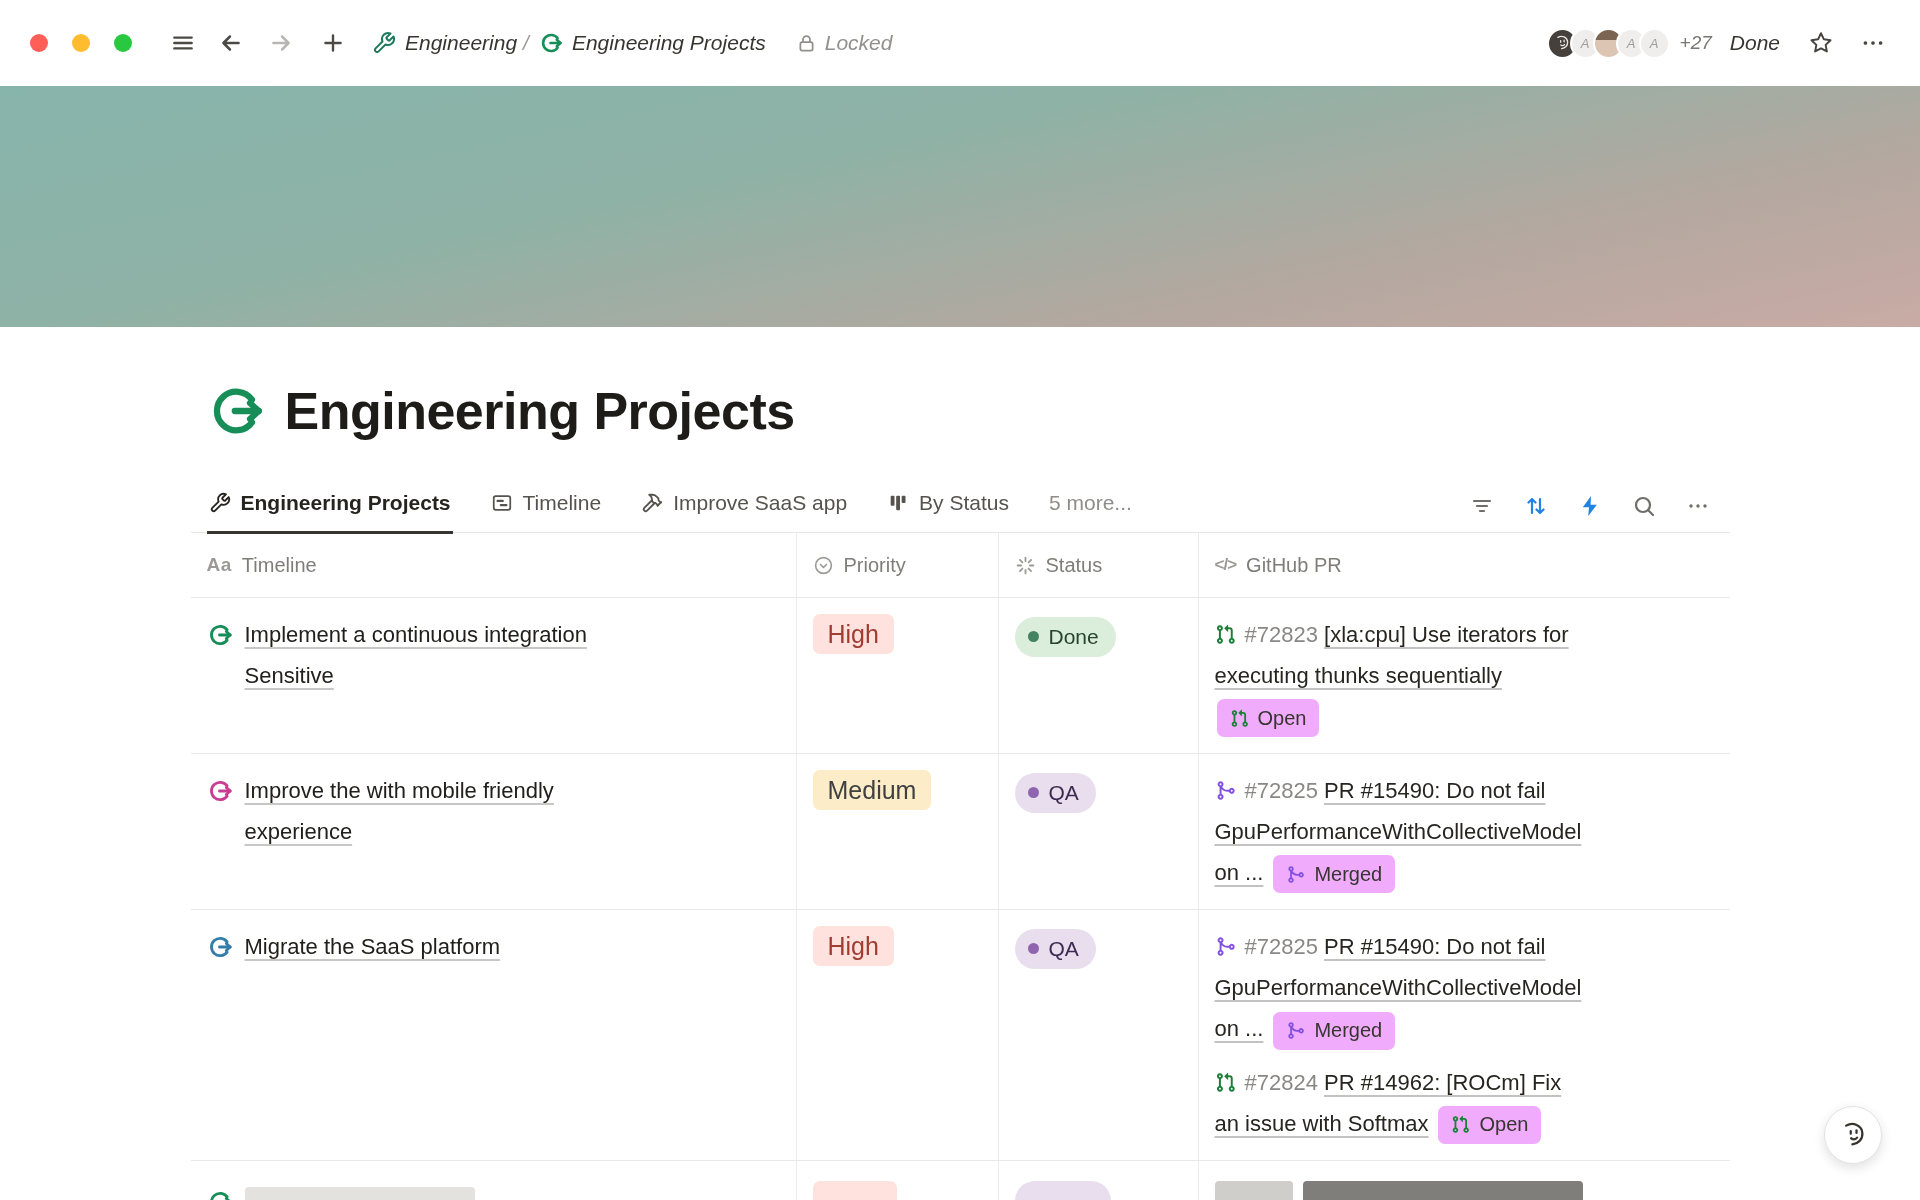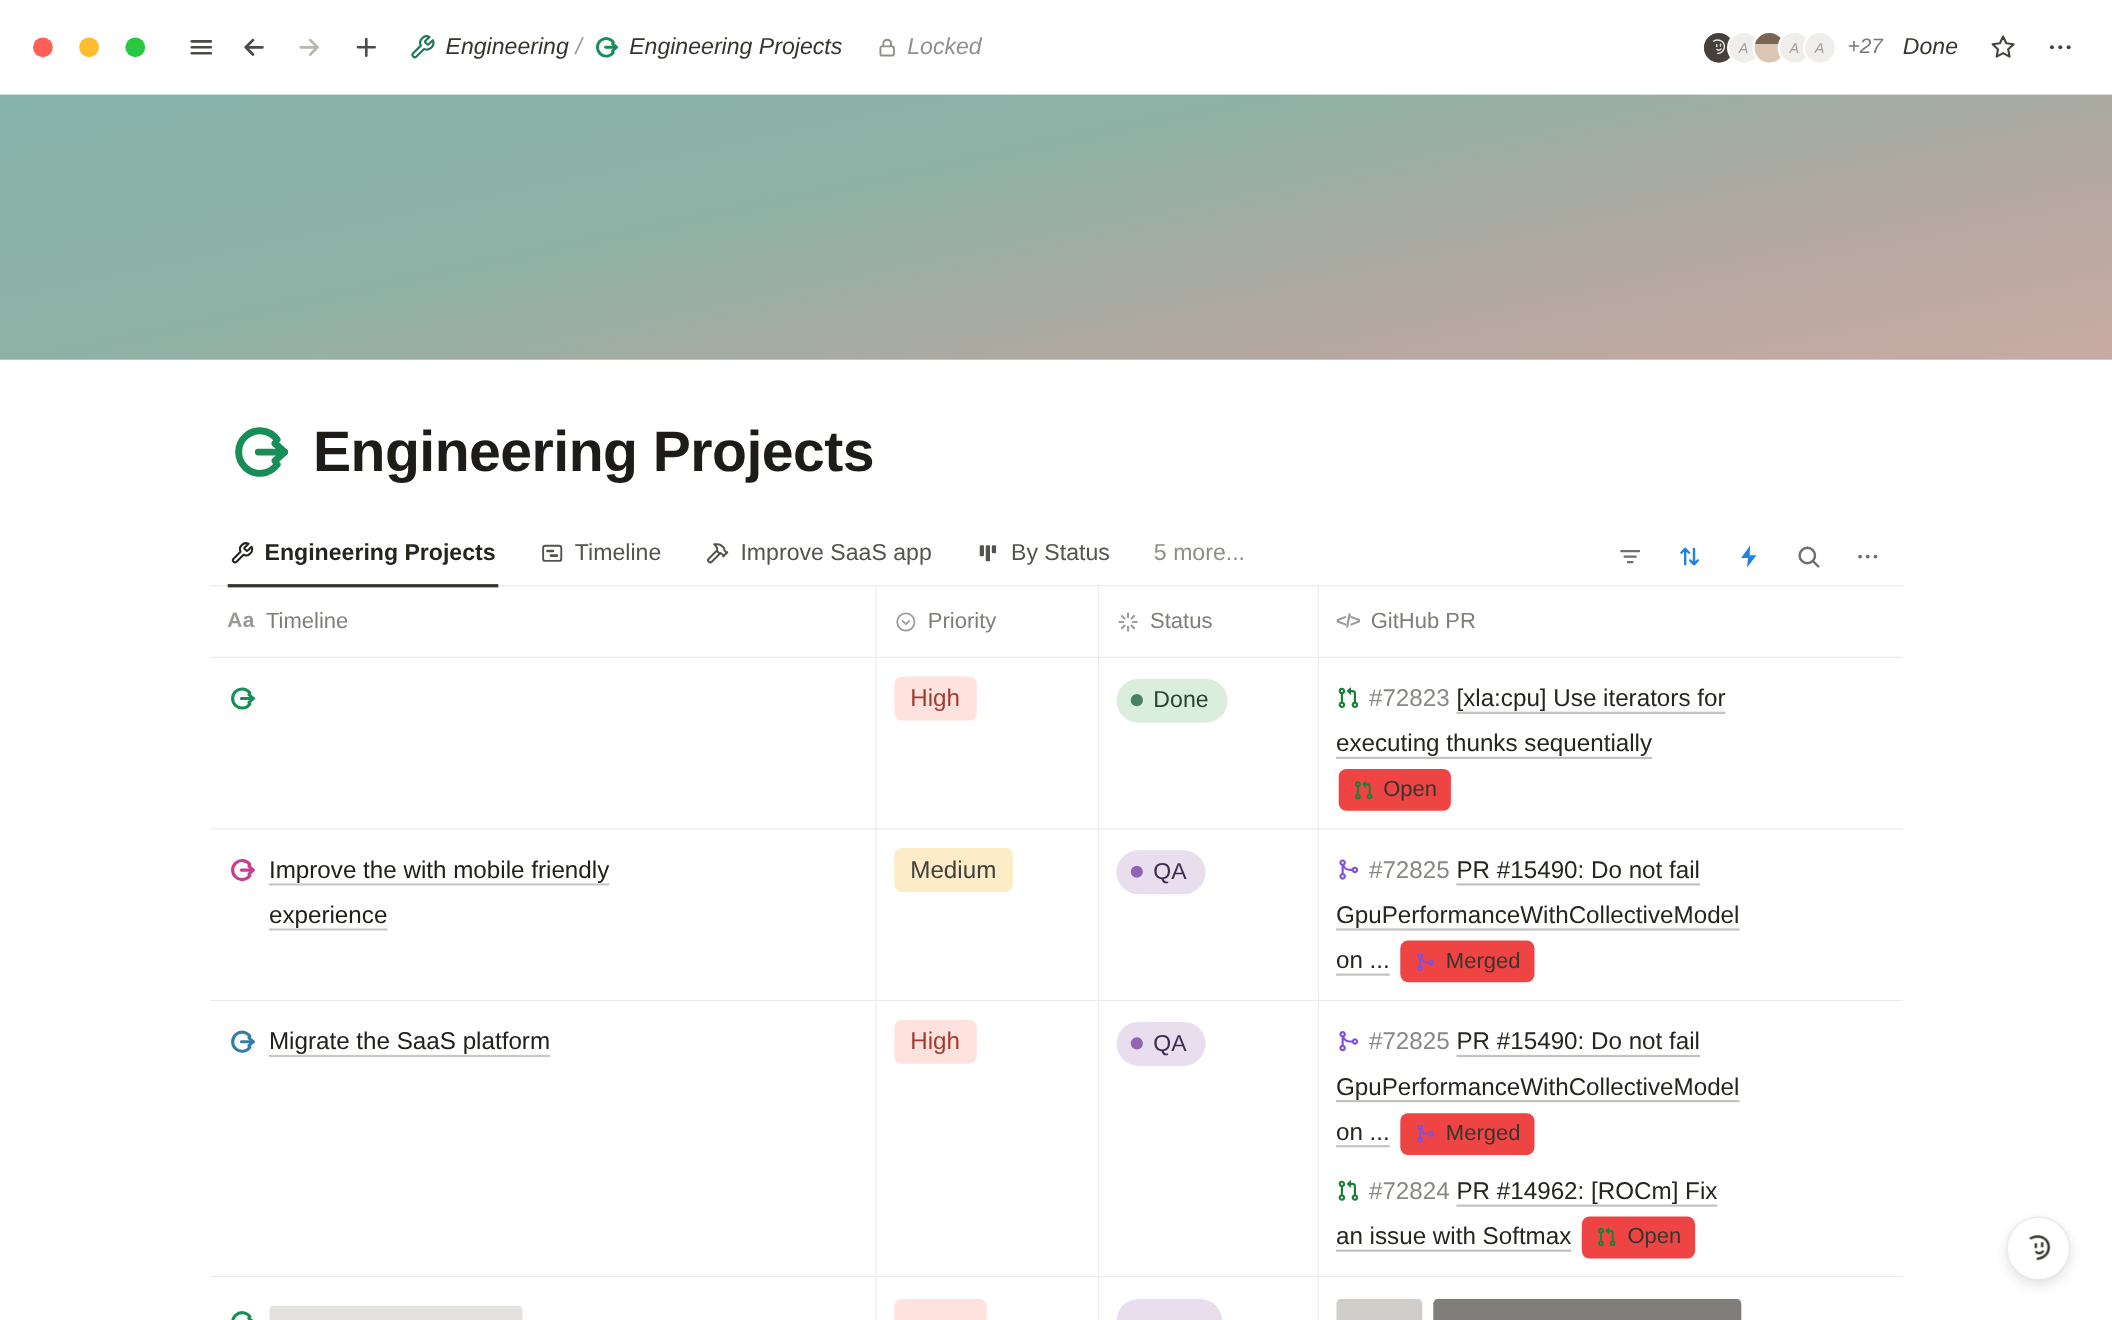--- a/index.html
+++ b/index.html
@@ -65,38 +65,38 @@
   .trow { border-bottom:1px solid #e9e9e7; }
   .td { padding:16px; border-right:1px solid #ececea; font-size:22px; line-height:41px; }
   .td:last-child { border-right:none; }
   .td-title { display:flex; align-items:flex-start; gap:12px; }
   .row-logo { width:26px; height:26px; flex:0 0 26px; margin-top:8px; }
   .c-green{color:#178d57;} .c-pink{color:#c93d92;} .c-blue{color:#337ea9;}
   .row-title { font-weight:500; color:#21201c; white-space:pre-line; text-decoration:underline;
                text-decoration-color:rgba(55,53,47,.28); text-underline-offset:5px; cursor:pointer; }
 
   .pill { display:inline-flex; align-items:center; height:40px; padding:0 15px; border-radius:7px;
-          font-size:22px; font-weight:500; }
+          font-size:25px; font-weight:500; }
   .p-high { background:#ffe2dd; color:#a13c32; }
   .p-medium { background:#fdecc8; color:#404040; }
   .status-pill { display:inline-flex; align-items:center; gap:10px; height:40px; padding:0 17px 0 13px;
                  border-radius:20px; font-size:21px; }
   .dot { width:11px; height:11px; border-radius:50%; }
   .s-done { background:#dbeddb; color:#27452f; } .s-done .dot { background:#448361; }
   .s-qa { background:#e8deee; color:#3f2b52; } .s-qa .dot { background:#9065b0; }
 
   .pr-entry { margin-bottom:12px; }
   .pr-entry:last-child { margin-bottom:0; }
   .pr-ico { width:21px; height:21px; vertical-align:-3px; margin-right:9px; }
   .ico-open { color:#1a7f37; } .ico-merged { color:#8250df; }
   .pr-num { color:#8a8884; }
   .pr-title { color:#26251f; white-space:pre-line; text-decoration:underline;
               text-decoration-color:rgba(55,53,47,.3); text-underline-offset:5px; cursor:pointer; }
   .gh-badge { display:inline-flex; align-items:center; gap:9px; height:38px; padding:0 13px;
-              background:#ef4444; border-radius:7px; font-size:20px; color:#37352f;
+              background:#f0abfc; border-radius:7px; font-size:20px; color:#37352f;
               vertical-align:middle; margin-left:10px; }
   .gh-badge svg { width:19px; height:19px; }
 
   
   .partial .td { padding-top:20px; }
   .stub-pill { display:inline-block; height:40px; border-radius:7px; }
   .stub-red { width:84px; background:#ffe2dd; }
   .stub-purple { width:96px; border-radius:20px; background:#e8deee; }
   .stub-bar { display:inline-block; height:34px; border-radius:4px; }
   .stub-title { width:230px; background:#e3e2df; margin-top:6px; }
@@ -355,20 +355,22 @@
       <span class="code-ico">&lt;/&gt;</span>
       <span>GitHub PR</span>
     </div>
   </div>
 
   <div class="grid trow">
     <div class="td td-title">
       <svg class="row-logo c-green">
           <use href="#i-logo"></use>
         </svg>
+      <span class="row-title">Implement a continuous integration
+Sensitive</span>
     </div>
     <div class="td"><span class="pill p-high">High</span></div>
     <div class="td"><span class="status-pill s-done">
           <span class="dot"></span>
           <span>Done</span>
         </span></div>
     <div class="td">
       <div class="pr-entry"><svg class="pr-ico ico-open">
             <use href="#i-pr-open"></use>
           </svg><span class="pr-num">#72823</span> <span class="pr-title">[xla:cpu] Use iterators for

